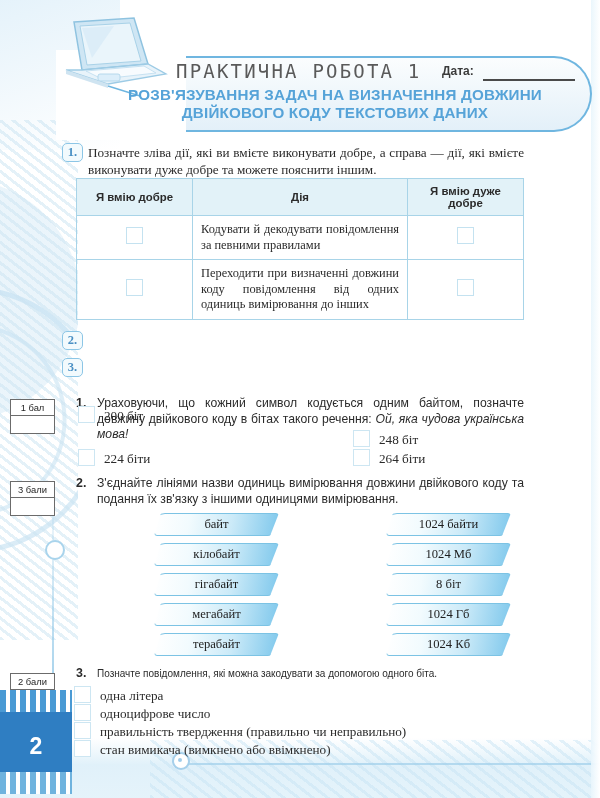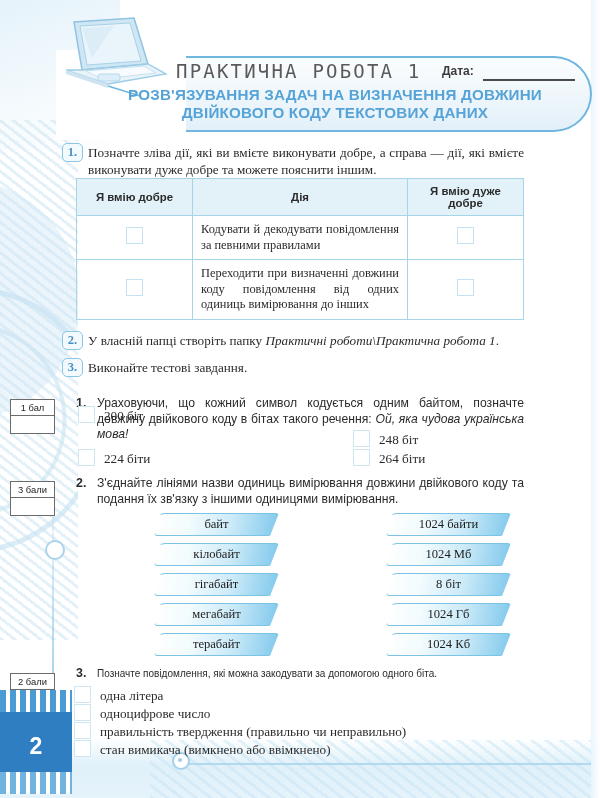--- a/index.html
+++ b/index.html
@@ -208,26 +208,24 @@
     <tr>
       <td class="mark"><span class="cb"></span></td>
       <td class="act">Переходити при визначенні довжини коду повідомлення від одних одиниць вимірювання до інших</td>
       <td class="mark"><span class="cb"></span></td>
     </tr>
   </tbody>
 </table>
 
 <div class="task" style="left:62px;top:331px;width:470px;">
   <span class="tasknum">2.</span>
-  <span class="body"><span>У власній папці створіть папку </span><span class="ital">Практичні роботи\Практична робота 1</span><span>.</span></span>
 </div>
 
 <div class="task" style="left:62px;top:358px;width:470px;">
   <span class="tasknum">3.</span>
-  <span class="body">Виконайте тестові завдання.</span>
 </div>
 
 <div style="position:absolute;left:76px;top:396px;width:448px;">
   <span style="position:absolute;left:0;top:0;font-family:'Liberation Sans',sans-serif;font-size:12.4px;font-weight:bold;">1.</span>
   <div style="margin-left:21px;font-family:'Liberation Sans',sans-serif;font-size:12.2px;line-height:15.5px;text-align:justify;"><span>Ураховуючи, що кожний символ кодується одним байтом, позначте довжину двійкового коду в бітах такого речення: </span><span class="ital">Ой, яка чудова українська мова!</span></div>
 </div>
 
 <div class="opt" style="left:78px;top:406px;">
   <span class="cb"></span><span>200 біт</span>
 </div>

